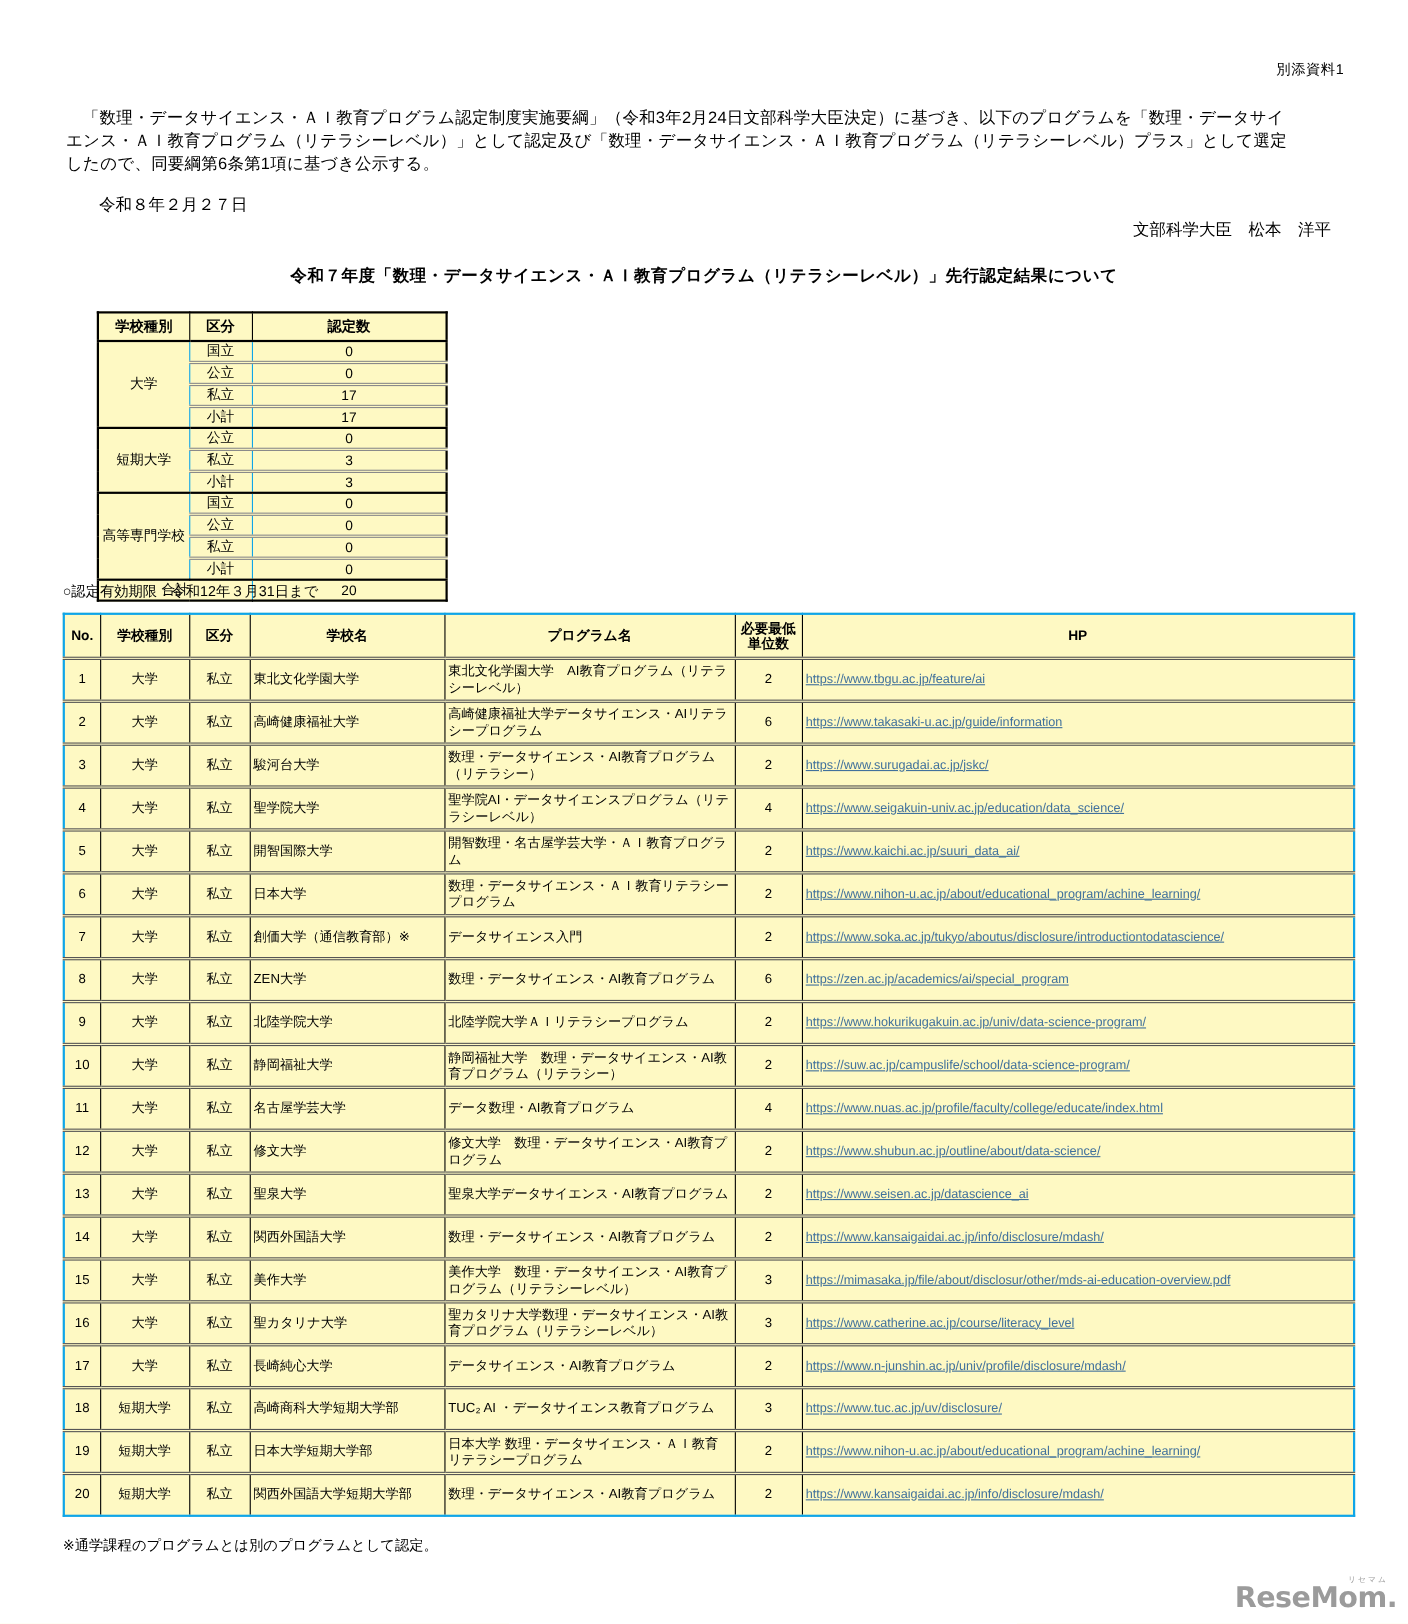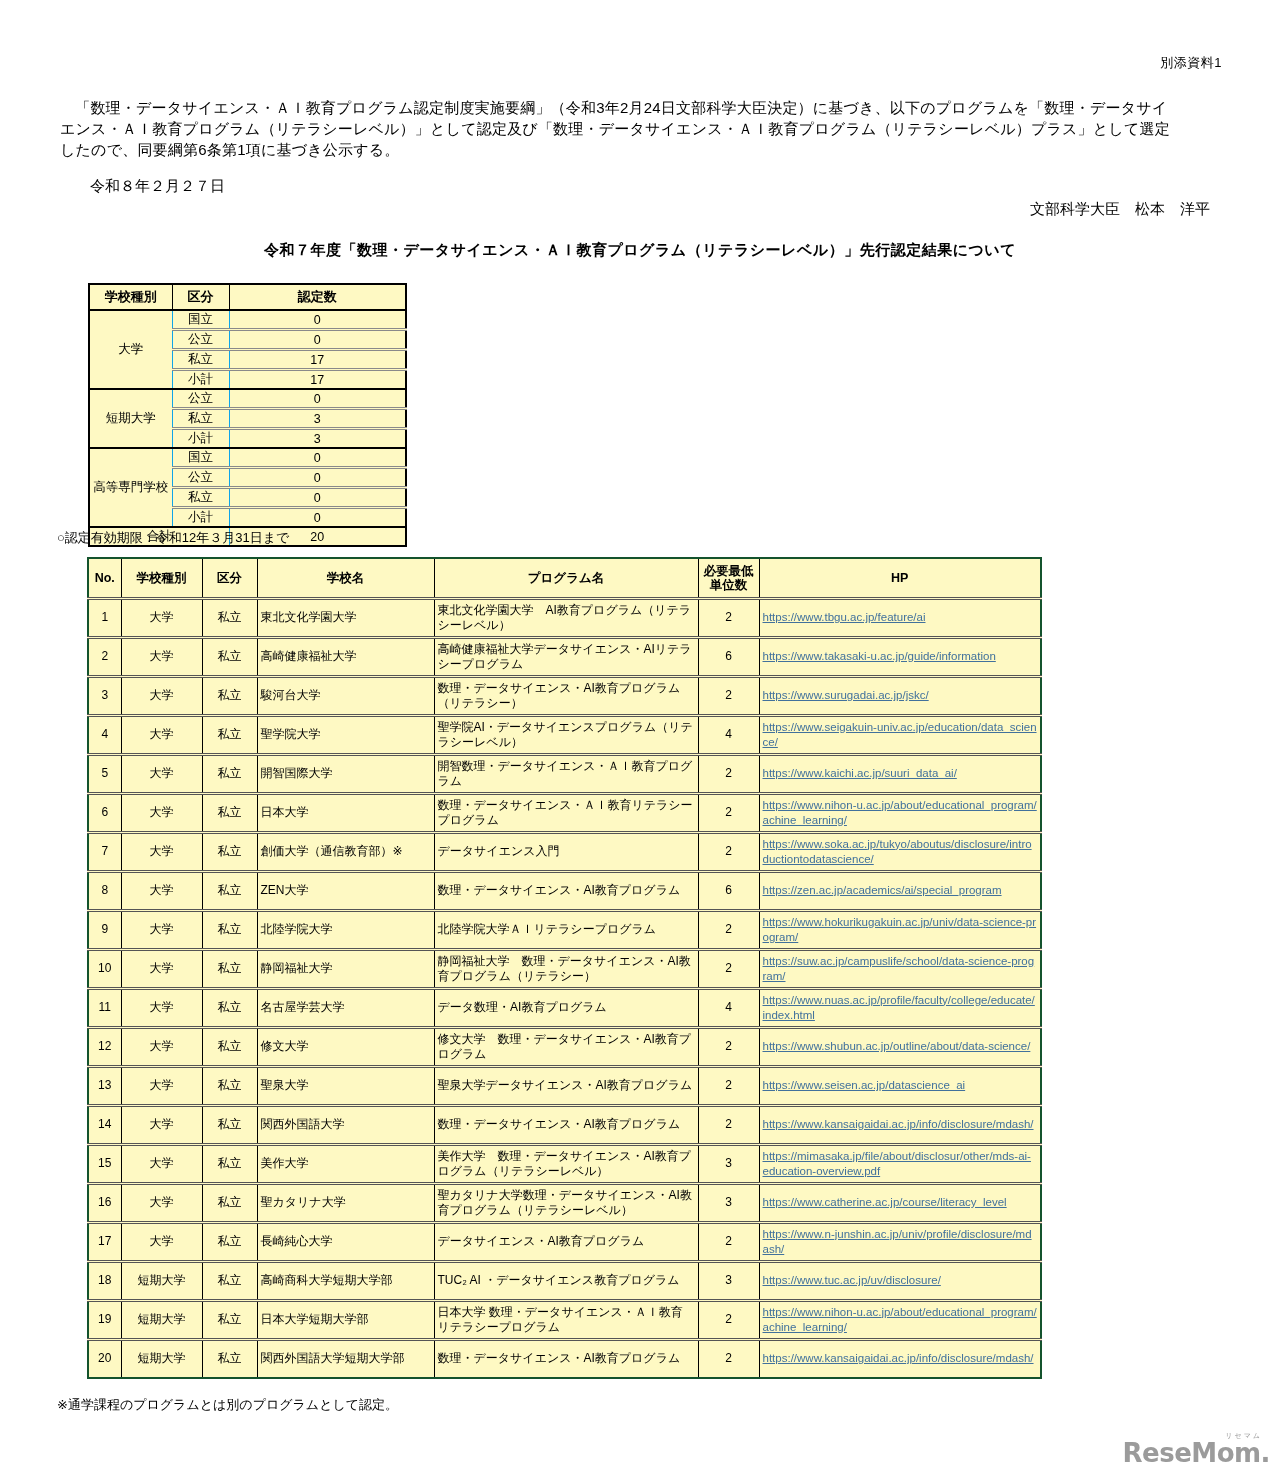--- a/index.html
+++ b/index.html
@@ -40,22 +40,22 @@
     border-right: 1px solid #0ea5e9; border-top: 3px double #8a8a8a;
   }
   .summary-table td.group-label { font-weight: normal; }
   .summary-table tr.group-first td { border-top: 2px solid #000; }
   .summary-table tr.total-row td { border-top: 2px solid #000; }
 
   .validity-note { position: absolute; top: 529px; left: 57px; font-size: 13px; }
 
   
   .main-table {
-    position: absolute; top: 557px; left: 57px; width: 955px;
-    table-layout: fixed; border: 2px solid #14532d; font-size: 12px; margin-left: 30px;
+    position: absolute; top: 557px; left: 57px; width: 1175px;
+    table-layout: fixed; border: 2px solid #0ea5e9; font-size: 12px;
   }
   .main-table th {
     height: 40px; font-weight: bold; font-size: 12.5px; text-align: center;
     vertical-align: middle; border-right: 1px solid #000;
     border-bottom: 3px double #555; line-height: 14px; padding: 0 2px;
   }
   .main-table td {
     height: 39px; vertical-align: middle;
     border-right: 1px solid #000; border-top: 3px double #555;
     line-height: 15px; padding: 1px 3px; overflow: hidden;
@@ -216,21 +216,21 @@
         <td class="c-left">聖学院大学</td>
         <td class="c-left">聖学院AI・データサイエンスプログラム（リテラシーレベル）</td>
         <td class="c-center">4</td>
         <td class="c-left"><a class="url" href="#">https://www.seigakuin-univ.ac.jp/education/data_science/</a></td>
       </tr>
       <tr>
         <td class="c-center">5</td>
         <td class="c-center">大学</td>
         <td class="c-center">私立</td>
         <td class="c-left">開智国際大学</td>
-        <td class="c-left">開智数理・データサイエンス・ＡＩ教育プログラム</td>
+        <td class="c-left">開智数理・名古屋学芸大学・ＡＩ教育プログラム</td>
         <td class="c-center">2</td>
         <td class="c-left"><a class="url" href="#">https://www.kaichi.ac.jp/suuri_data_ai/</a></td>
       </tr>
       <tr>
         <td class="c-center">6</td>
         <td class="c-center">大学</td>
         <td class="c-center">私立</td>
         <td class="c-left">日本大学</td>
         <td class="c-left">数理・データサイエンス・ＡＩ教育リテラシープログラム</td>
         <td class="c-center">2</td>

